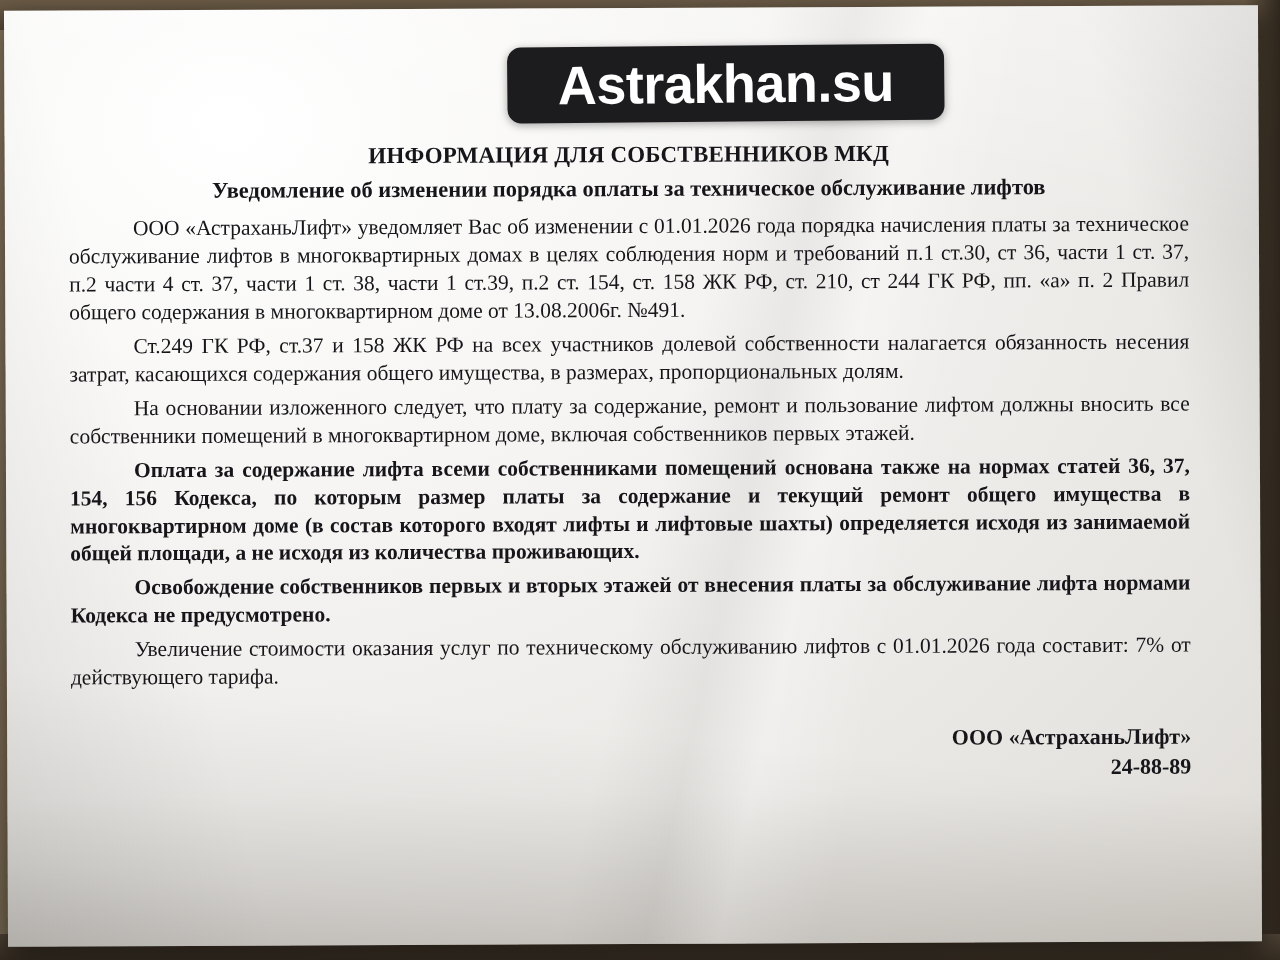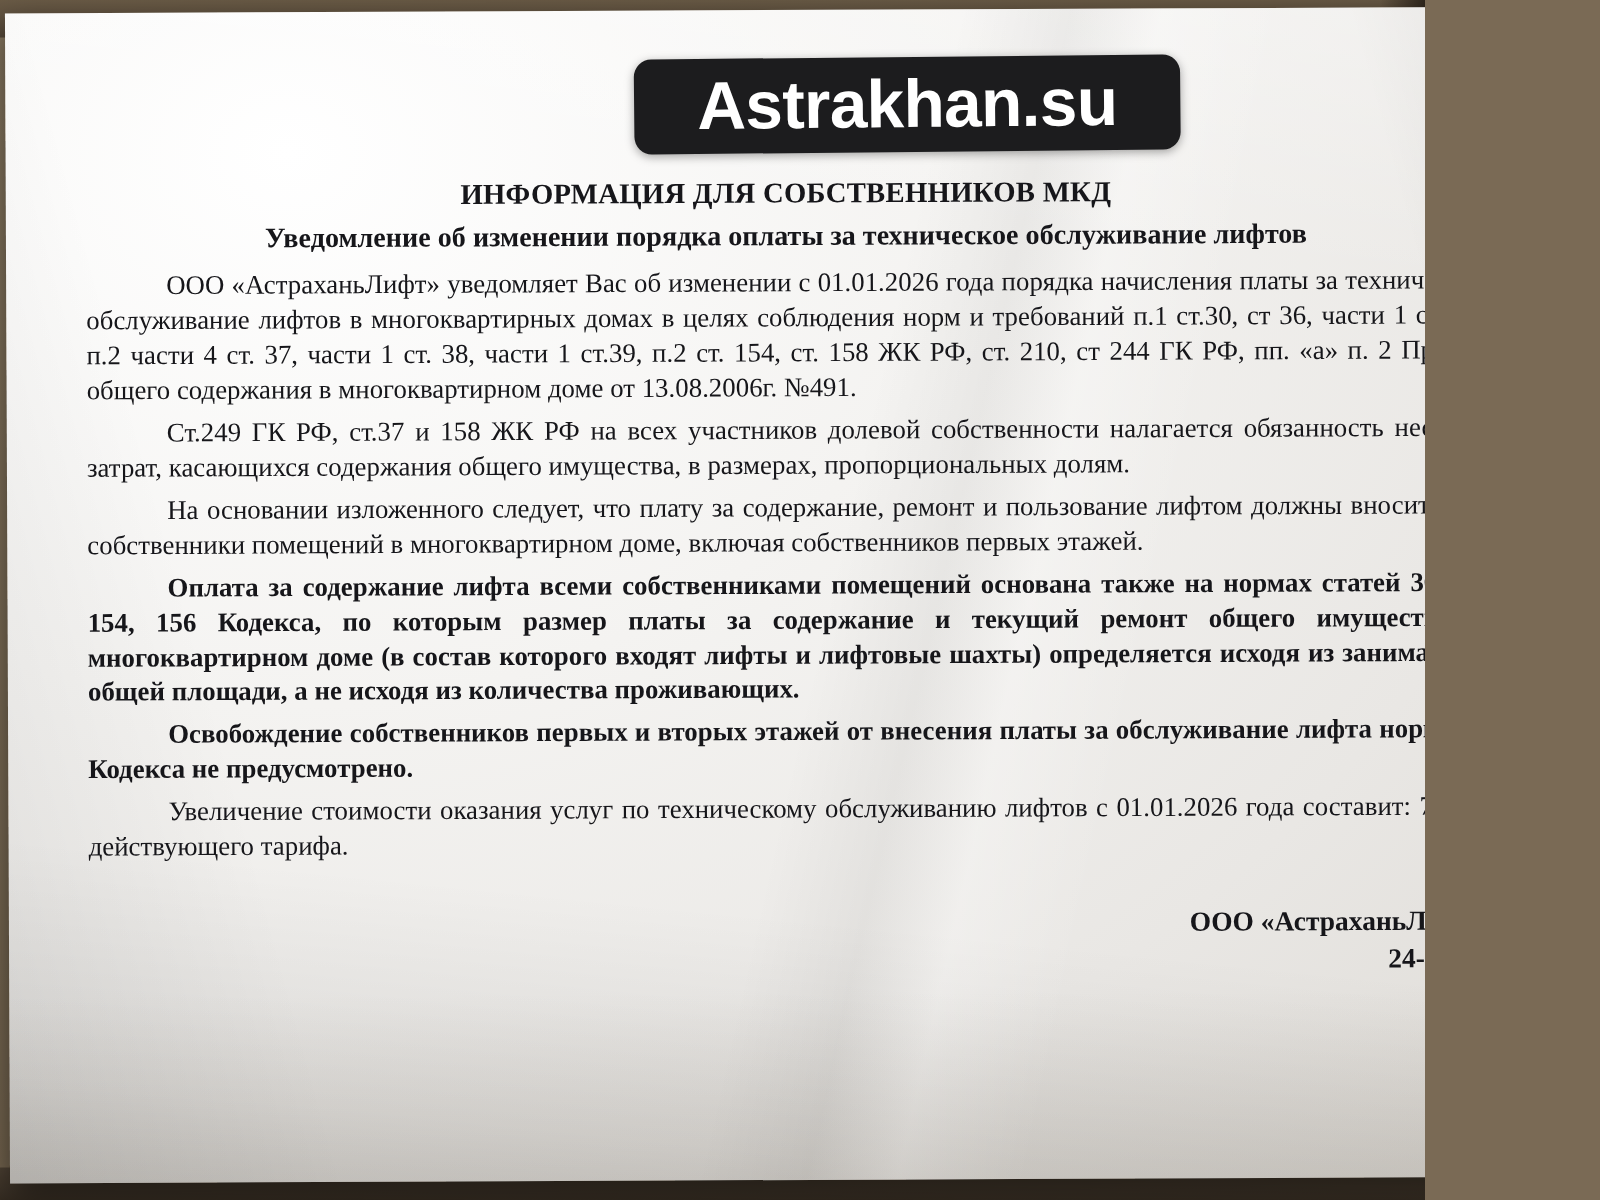--- a/index.html
+++ b/index.html
@@ -10,21 +10,21 @@
     width: 1280px;
     height: 960px;
     overflow: hidden;
     background: #7a6a55;
     font-family: "Liberation Serif", serif;
   }
 
   
   .scene {
     position: relative;
-    width: 1140px;
+    width: 1280px;
     height: 960px;
     background:
       linear-gradient(115deg, #8a7a62 0%, #6d5e49 35%, #5c4f3c 70%, #4a3f30 100%);
     overflow: hidden;
   }
 
   
   .desk-top {
     position: absolute;
     left: 0; top: 0;

